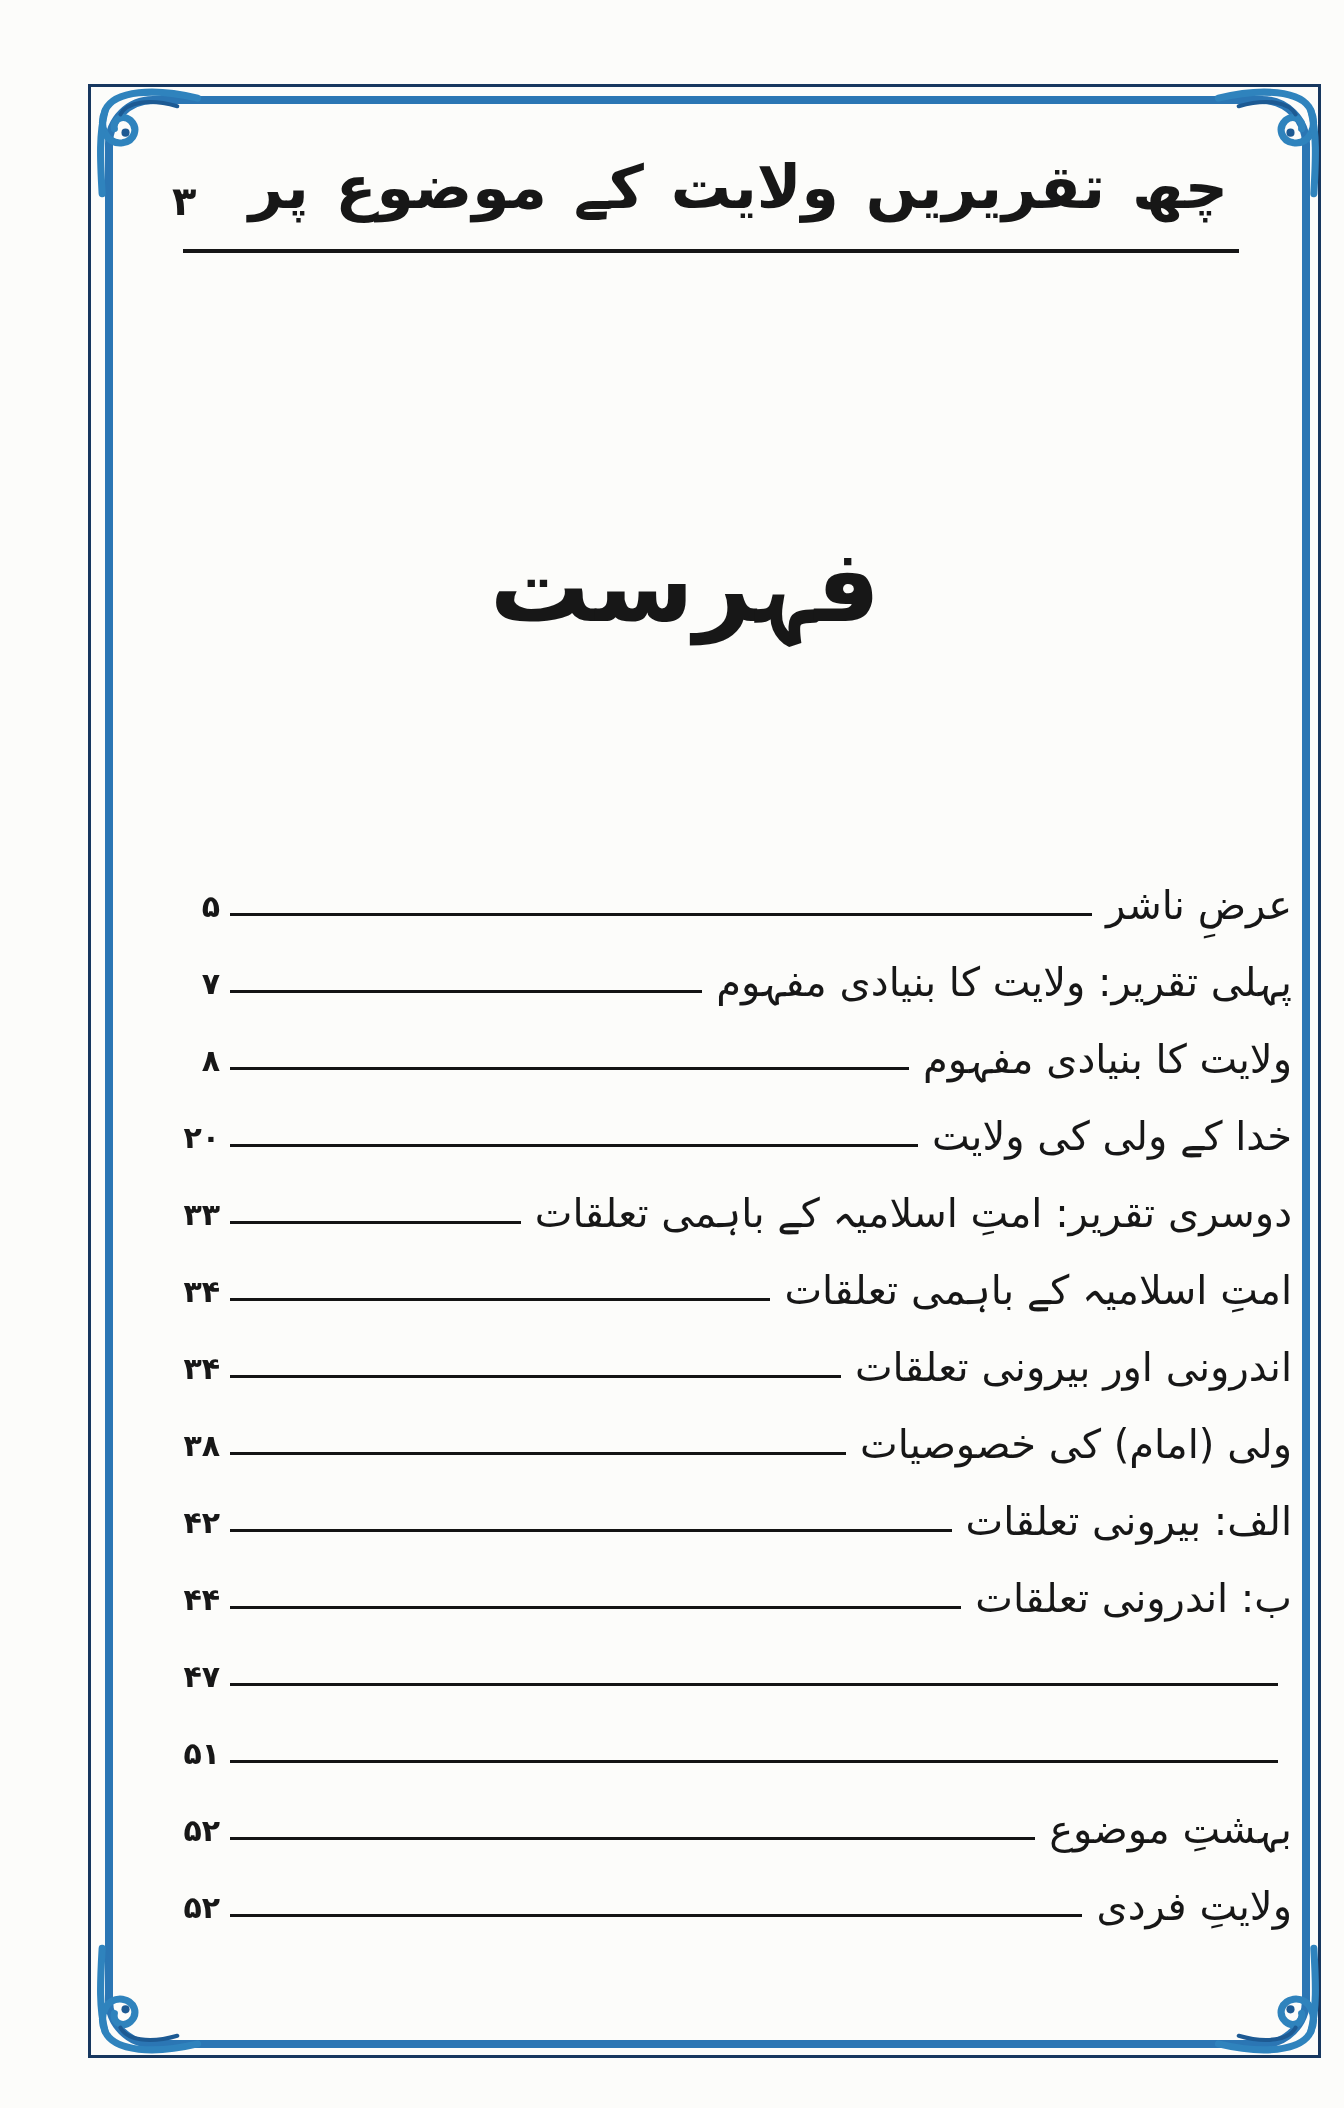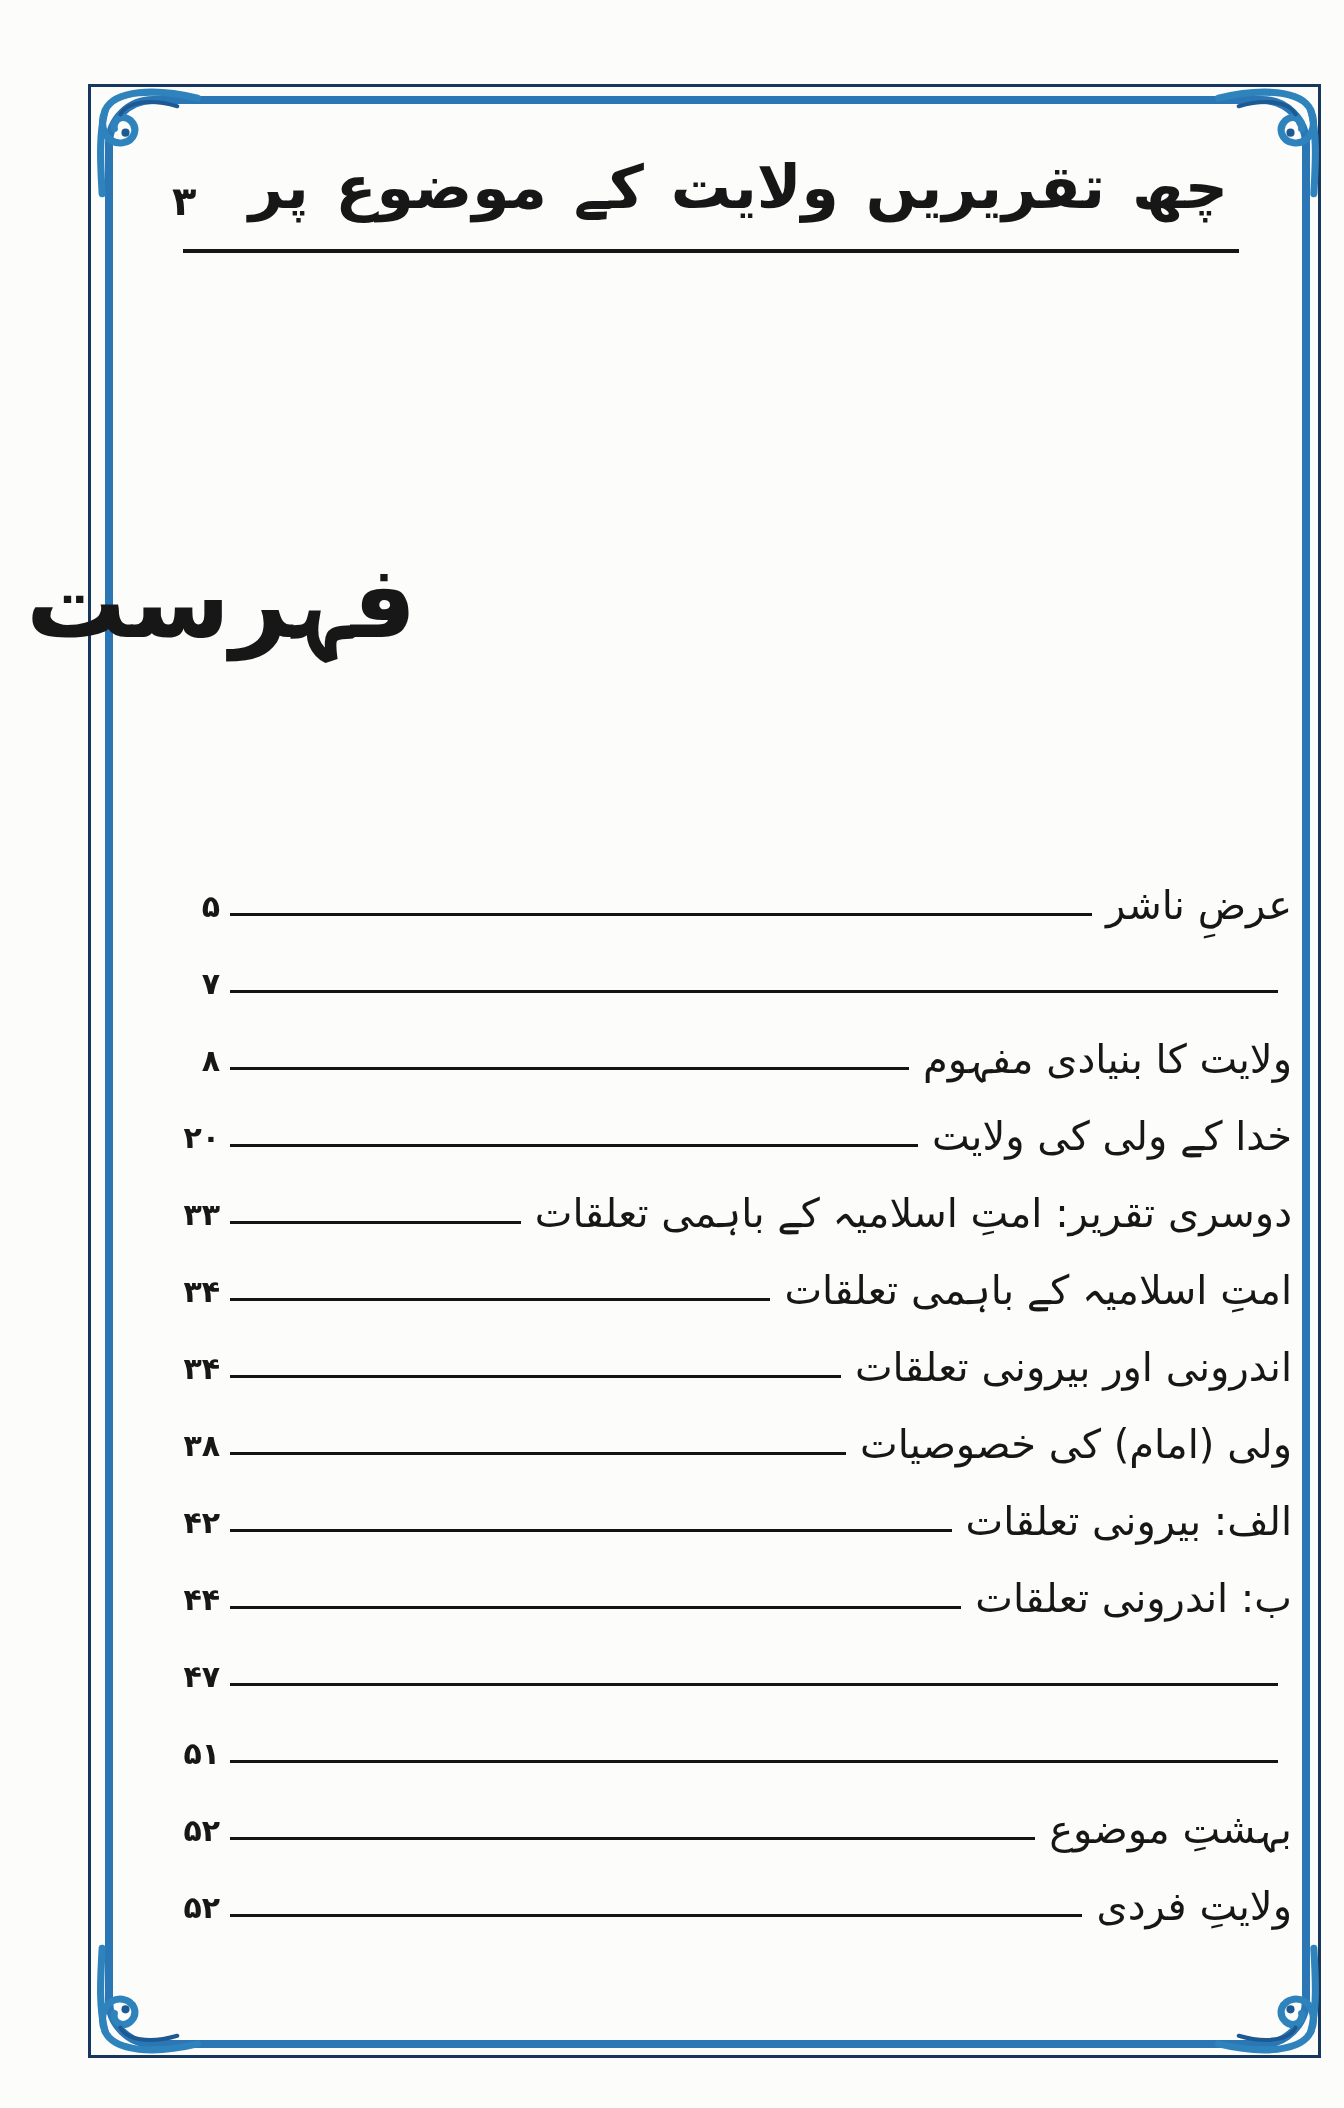--- a/index.html
+++ b/index.html
@@ -33,22 +33,22 @@
     position:absolute;right:116px;top:152px;
     font-size:60px;font-weight:bold;direction:rtl;white-space:nowrap;
     word-spacing:6px;
   }
   .header-rule{
     position:absolute;left:183px;top:249px;width:1056px;height:4px;
     background:#161616;
   }
   
   .main-title{
-    position:absolute;left:0;top:544px;width:1344px;
-    text-align:left;padding-left:26px;box-sizing:border-box;
+    position:absolute;left:0;top:528px;width:1344px;
+    text-align:center;padding-left:26px;box-sizing:border-box;
     font-size:100px;font-weight:bold;direction:rtl;
   }
   
   .toc{
     position:absolute;left:176px;top:866px;width:1116px;
   }
   .toc-row{
     display:flex;direction:rtl;align-items:center;height:77px;
   }
   .t-title{
@@ -100,20 +100,21 @@
 
 <div class="main-title">فہرست</div>
 
 <div class="toc">
     <div class="toc-row">
       <span class="t-title">عرضِ ناشر</span>
       <div class="t-line"></div>
       <span class="t-num">۵</span>
     </div>
     <div class="toc-row">
+      <span class="t-title">پہلی تقریر: ولایت کا بنیادی مفہوم</span>
       <div class="t-line"></div>
       <span class="t-num">۷</span>
     </div>
     <div class="toc-row">
       <span class="t-title">ولایت کا بنیادی مفہوم</span>
       <div class="t-line"></div>
       <span class="t-num">۸</span>
     </div>
     <div class="toc-row">
       <span class="t-title">خدا کے ولی کی ولایت</span>

